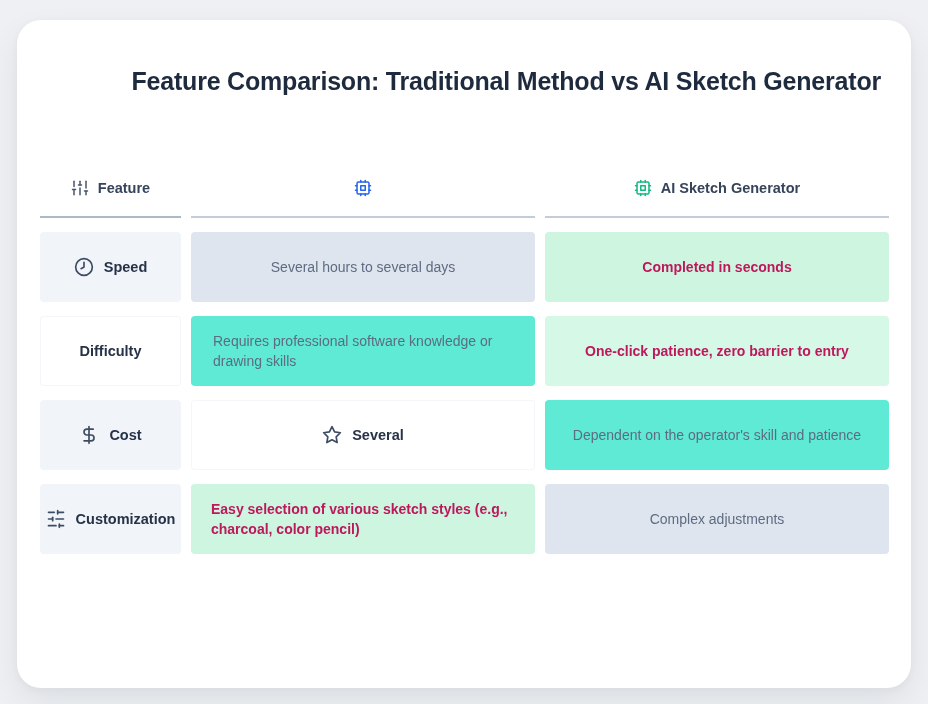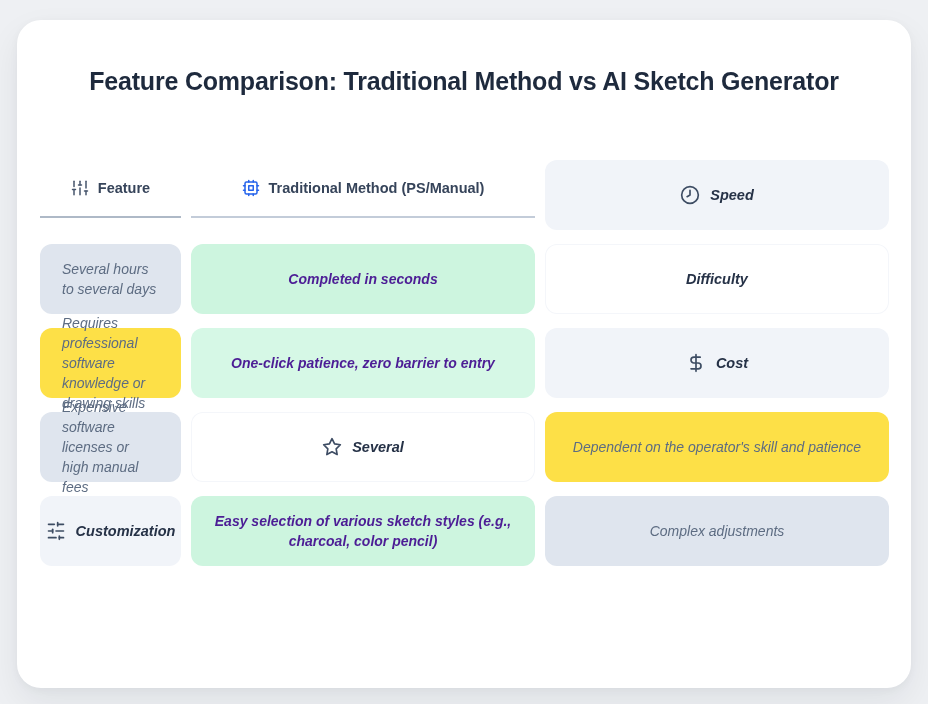--- a/index.html
+++ b/index.html
@@ -14,21 +14,21 @@
     position: absolute;
     left: 17px; top: 20px;
     width: 894px; height: 668px;
     background: #ffffff;
     border-radius: 24px;
     box-shadow: 0 14px 34px rgba(15,23,42,.07), 0 2px 8px rgba(15,23,42,.04);
     box-sizing: border-box;
   }
   .title {
     margin: 46px 30px 0;
-    text-align: center;
+    text-align: right;
     font-size: 25px;
     line-height: 30px;
     font-weight: 700;
     color: #1e2a3d;
     letter-spacing: -0.2px;
   }
   .grid {
     display: grid;
     grid-template-columns: 141px 344px 344px;
     column-gap: 10px;
@@ -38,33 +38,32 @@
   .hcell {
     display: flex; align-items: center; justify-content: center;
     gap: 9px;
     height: 56px;
     box-sizing: content-box;
     border-bottom: 2px solid #c3ccd9;
     font-size: 14.5px; font-weight: 700; color: #36445a;
   }
   .hcell.feature-h { border-bottom-color: #aeb9c7; }
   .cell {
-    border-radius: 12px;
+    border-radius: 4px;
     height: 70px;
     display: flex; align-items: center; justify-content: center;
     box-sizing: border-box;
-    font-style: italic;
   }
   .fcell { gap: 10px; font-size: 14.5px; font-weight: 700; color: #263247; }
   .fcell.odd  { background: #f1f4f9; }
   .fcell.even { background: #ffffff; box-shadow: inset 0 0 0 1px #f4f6fa; }
   .tcell { padding: 0 22px; font-size: 14px; color: #5d6c82; line-height: 20px; }
   .tcell.odd  { background: #dfe5ee; }
-  .tcell.even { background: #fde047; }
-  .acell { padding: 13px 20px; font-size: 14px; font-weight: 700; color: #4c1d95; line-height: 20px; text-align: center; }
+  .tcell.even { background: #5eead4; }
+  .acell { padding: 13px 20px; font-size: 14px; font-weight: 700; color: #be185d; line-height: 20px; }
   .acell.odd  { background: #cdf5df; }
   .acell.even { background: #d6f8e6; }
   .icon { display: inline-flex; align-items: center; justify-content: center; flex: 0 0 auto; }
   .icon svg { display: block; }
   .icon-slate  { color: #3d4c63; }
   .icon-header { color: #46546b; }
   .icon-blue   { color: #2563eb; }
   .icon-green  { color: #10b981; }
 </style>
 </head>
@@ -92,21 +91,30 @@
       <span>Feature</span>
     </div>
     <div class="hcell">
       <span class="icon icon-blue">
         <svg width="18" height="18" viewBox="0 0 24 24" fill="none" stroke="currentColor" stroke-width="2" stroke-linecap="round" stroke-linejoin="round">
             <rect x="4" y="4" width="16" height="16" rx="2"></rect>
             <rect x="9" y="9" width="6" height="6"></rect>
             <path d="M9 2v2M15 2v2M9 20v2M15 20v2M2 9h2M2 15h2M20 9h2M20 15h2"></path>
           </svg>
       </span>
-      <span>Traditional Method (PS/Manual)</span>
+    </div>
+    <div class="hcell">
+      <span class="icon icon-green">
+        <svg width="18" height="18" viewBox="0 0 24 24" fill="none" stroke="currentColor" stroke-width="2" stroke-linecap="round" stroke-linejoin="round">
+            <rect x="4" y="4" width="16" height="16" rx="2"></rect>
+            <rect x="9" y="9" width="6" height="6"></rect>
+            <path d="M9 2v2M15 2v2M9 20v2M15 20v2M2 9h2M2 15h2M20 9h2M20 15h2"></path>
+          </svg>
+      </span>
+      <span>AI Sketch Generator</span>
     </div>
 
     <div class="cell fcell odd">
       <span class="icon icon-slate">
         <svg width="20" height="20" viewBox="0 0 24 24" fill="none" stroke="currentColor" stroke-width="2" stroke-linecap="round" stroke-linejoin="round">
             <circle cx="12" cy="12" r="10"></circle>
             <polyline points="12 6.5 12 12 8.5 14"></polyline>
           </svg>
       </span>
       <span>Speed</span>
@@ -129,23 +137,20 @@
     </div>
 
     <div class="cell fcell odd">
       <span class="icon icon-slate">
         <svg width="20" height="20" viewBox="0 0 24 24" fill="none" stroke="currentColor" stroke-width="2" stroke-linecap="round" stroke-linejoin="round">
             <line x1="12" y1="2" x2="12" y2="22"></line>
             <path d="M17 5H9.5a3.5 3.5 0 0 0 0 7h5a3.5 3.5 0 0 1 0 7H6"></path>
           </svg>
       </span>
       <span>Cost</span>
-    </div>
-    <div class="cell tcell odd">
-      <span>Expensive software licenses or high manual fees</span>
     </div>
 
     <div class="cell fcell even">
       <span class="icon icon-slate">
         <svg width="20" height="20" viewBox="0 0 24 24" fill="none" stroke="currentColor" stroke-width="2" stroke-linecap="round" stroke-linejoin="round">
             <polygon points="12 2 15.09 8.26 22 9.27 17 14.14 18.18 21.02 12 17.77 5.82 21.02 7 14.14 2 9.27 8.91 8.26 12 2"></polygon>
           </svg>
       </span>
       <span>Several</span>
     </div>

